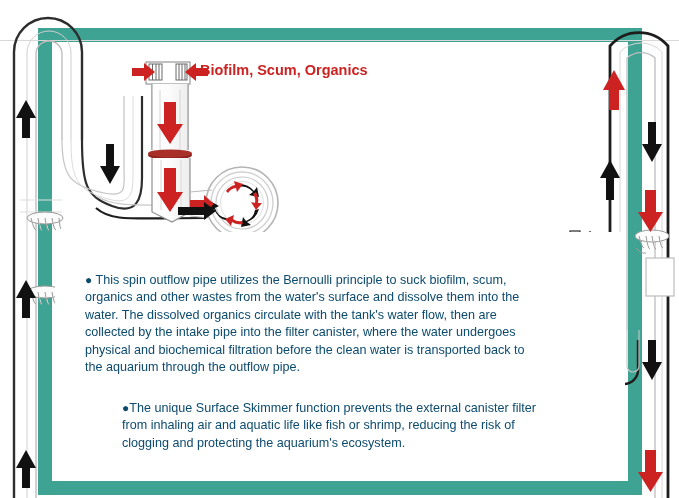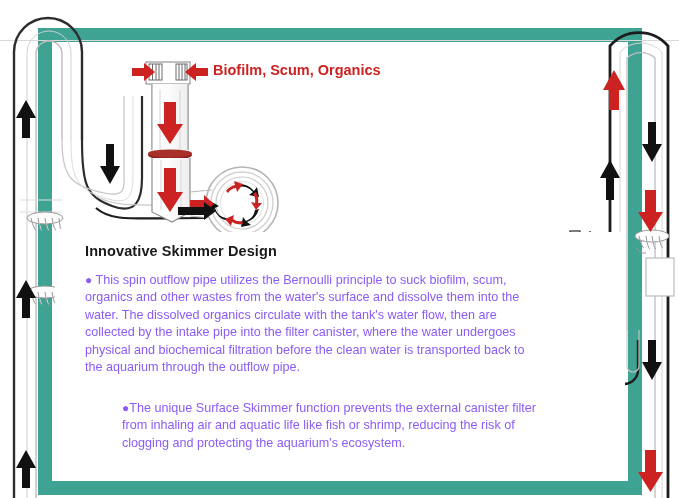--- a/index.html
+++ b/index.html
@@ -7,25 +7,25 @@
          font-family:"Liberation Sans", sans-serif;}
   .abs{position:absolute;}
   
   #tank-frame{left:38px;top:28px;width:604px;height:467px;border:14px solid var(--teal);
               box-sizing:border-box;background:#ffffff;}
   #waterline{left:0px;top:40px;width:679px;height:1px;background:#d8d8d8;}
   
   #text-panel{left:55px;top:232px;width:570px;height:240px;background:#ffffff;}
   #heading{left:85px;top:243px;width:420px;font-size:14.5px;font-weight:bold;color:#1a1a1a;
            letter-spacing:.1px;}
-  .para{position:absolute;color:#8b5cf6;font-size:12.6px;line-height:17.4px;}
+  .para{position:absolute;color:#0c4a6e;font-size:12.6px;line-height:17.4px;}
   #para1{left:85px;top:272px;width:440px;}
   #para2{left:85px;top:400px;width:440px;margin-left:37px;}
   .bullet{font-size:12px;}
-  #red-label{left:213px;top:62px;font-size:14.5px;font-weight:bold;color:var(--red);
+  #red-label{left:200px;top:62px;font-size:14.5px;font-weight:bold;color:var(--red);
              white-space:nowrap;}
   svg{display:block;}
 </style>
 </head>
 <body>
 
 <div id="stage">
 
   <div class="abs" id="tank-frame"></div>
 
@@ -191,21 +191,20 @@
       <path d="M528,294 l24,0 0,-6 14,11 -14,11 0,-6 -24,0 z" fill="#111111"></path>
       <path d="M528,316 l24,0 0,-6 14,11 -14,11 0,-6 -24,0 z" fill="#cc2222"></path>
       <path d="M528,340 l24,0 0,-6 14,11 -14,11 0,-6 -24,0 z" fill="#111111"></path>
     </g>
   </svg>
 
   <div class="abs" id="red-label">Biofilm, Scum, Organics</div>
 
   <div class="abs" id="text-panel"></div>
 
-  <div class="abs" id="heading">Innovative Skimmer Design</div>
 
   <div class="para" id="para1">
     <span class="bullet">●</span>
     <span>This spin outflow pipe utilizes the Bernoulli principle to suck biofilm, scum, organics and other wastes from the water's surface and dissolve them into the water. The dissolved organics circulate with the tank's water flow, then are collected by the intake pipe into the filter canister, where the water undergoes physical and biochemical filtration before the clean water is transported back to the aquarium through the outflow pipe.</span>
   </div>
 
   <div class="para" id="para2">
     <span class="bullet">●</span><span>The unique Surface Skimmer function prevents the external canister filter from inhaling air and aquatic life like fish or shrimp, reducing the risk of clogging and protecting the aquarium's ecosystem.</span>
   </div>
 

